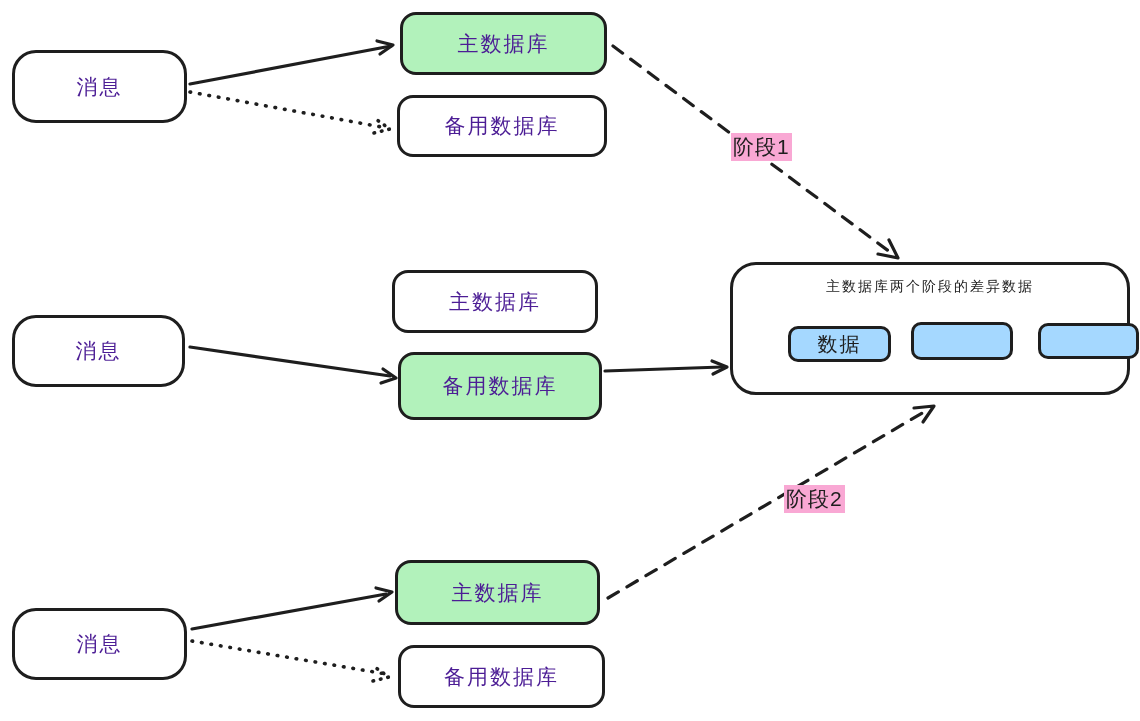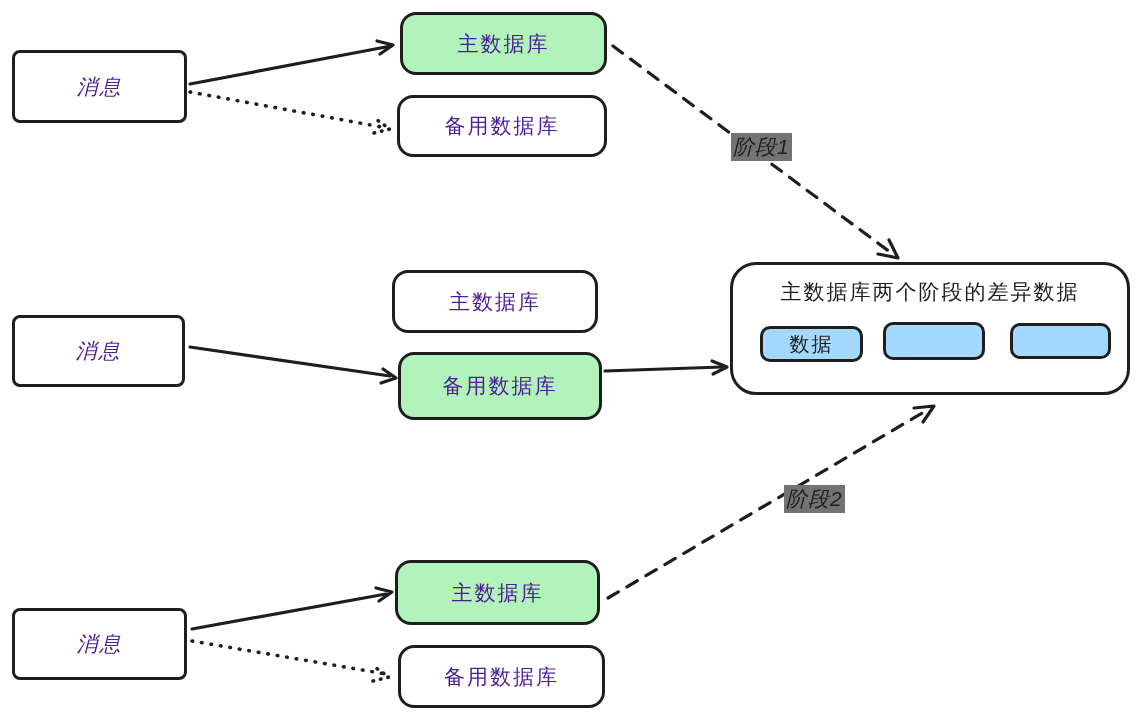--- a/index.html
+++ b/index.html
@@ -28,60 +28,60 @@
     border: 3px solid #1e1e1e;
     border-radius: 16px;
     background: #ffffff;
     display: flex;
     align-items: center;
     justify-content: center;
     font-size: 21px;
     letter-spacing: 2px;
     color: #4c1d95;
   }
-  .node.rounded-more { border-radius: 8px; font-style: italic; }
+  .node.rounded-more { border-radius: 24px; }
   .node.green { background: #b2f2bb; }
   .panel {
     position: absolute;
     box-sizing: border-box;
     border: 3px solid #1e1e1e;
     border-radius: 26px;
     background: #ffffff;
   }
   .panel-title {
     position: absolute;
     top: 13px;
     left: 0;
     width: 100%;
     text-align: center;
-    font-size: 21px;
+    font-size: 14px;
     letter-spacing: 2px;
     color: #1e1e1e;
   }
   .chip {
     position: absolute;
     box-sizing: border-box;
     border: 3px solid #1e1e1e;
     border-radius: 10px;
     background: #a5d8ff;
     display: flex;
     align-items: center;
     justify-content: center;
     font-size: 20px;
     letter-spacing: 2px;
     color: #1e1e1e;
+    margin-left: 28px;
   }
   .edge-label {
     position: absolute;
     font-size: 21px;
     letter-spacing: 1px;
     color: #1e1e1e;
-    background: #737373;
+    background: #f9a8d4;
     padding: 0 2px;
-    font-style: italic;
   }
 </style>
 </head>
 <body>
 
 <div class="canvas">
 
   <svg class="edges" viewBox="0 0 1140 721" fill="none" stroke="#1e1e1e" stroke-width="3.2" stroke-linecap="round" stroke-linejoin="round">
 
     <g>

